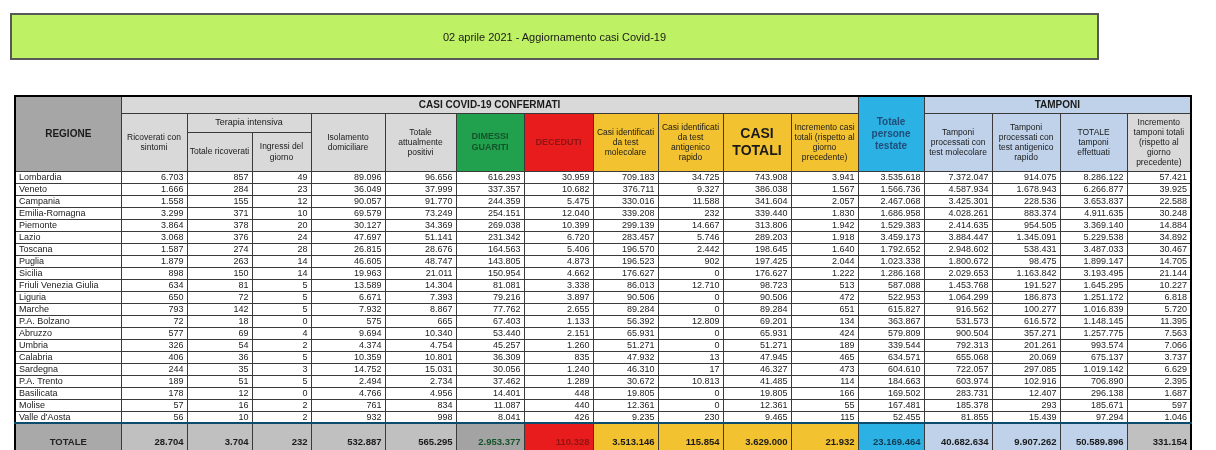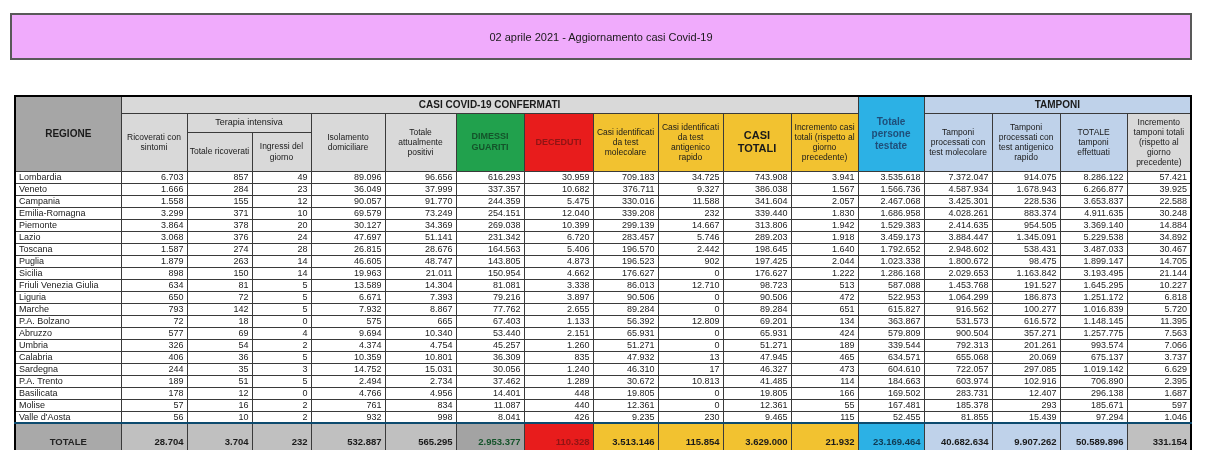--- a/index.html
+++ b/index.html
@@ -7,23 +7,23 @@
   body {
     width: 1216px; height: 450px;
     position: relative;
     font-family: "Liberation Sans", sans-serif;
     color: #1a1a1a;
     overflow: hidden;
   }
   .title-box {
     position: absolute;
     left: 10px; top: 13px;
-    width: 1182px; height: 47px;
+    width: 1089px; height: 47px;
     border: 2px solid #595959;
-    background: #f0abfc;
+    background: #bef264;
     display: flex; flex-direction: row;
     justify-content: space-evenly; align-items: center;
     text-align: center;
   }
   .title-box .tline { font-size: 11px; color: #1a1a1a; }
 
   table.covid {
     position: absolute;
     left: 14px; top: 95px;
     width: 1178px;
@@ -45,21 +45,21 @@
     padding: 1px 2px;
     color: #1a1a1a;
   }
   tr.hr1 th { height: 17px; font-size: 10px; font-weight: bold; }
   tr.hr2 th.band-mid { height: 19px; font-size: 9px; }
   tr.hr3 th { height: 39px; }
   th.regione-h { background: #a6a6a6; font-weight: bold; font-size: 9.5px; }
   th.green  { background: #21a14d; color: #14532a; font-weight: bold; font-size: 9px; }
   th.red    { background: #e81c1c; color: #8f1414; font-weight: bold; font-size: 9px; }
   th.gold   { background: #f2c230; color: #1a1a1a; }
-  th.gold-b { background: #f2c230; color: #1a1a1a; font-weight: bold; font-size: 11px; }
+  th.gold-b { background: #f2c230; color: #1a1a1a; font-weight: bold; font-size: 14px; }
   th.cyan   { background: #2cb1e5; color: #1f4e79; }
   th.lblue  { background: #bfd2ea; color: #1a1a1a; }
   th.band-blue { background: #bfd2ea; }
   th.grayh  { background: #d9d9d9; }
 
   tbody td {
     background: #fff;
     height: 12px;
     font-size: 9px;
     color: #222;

